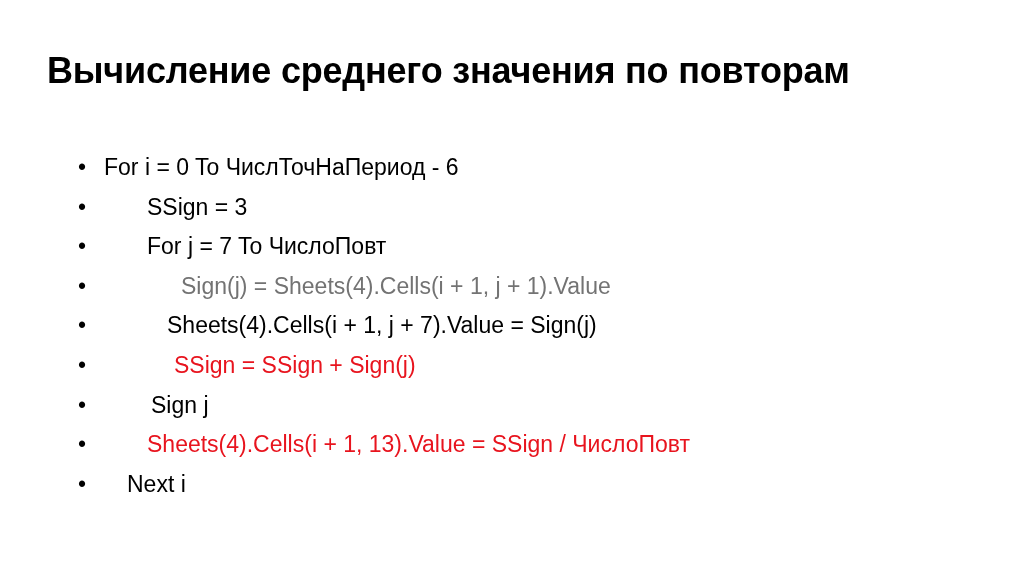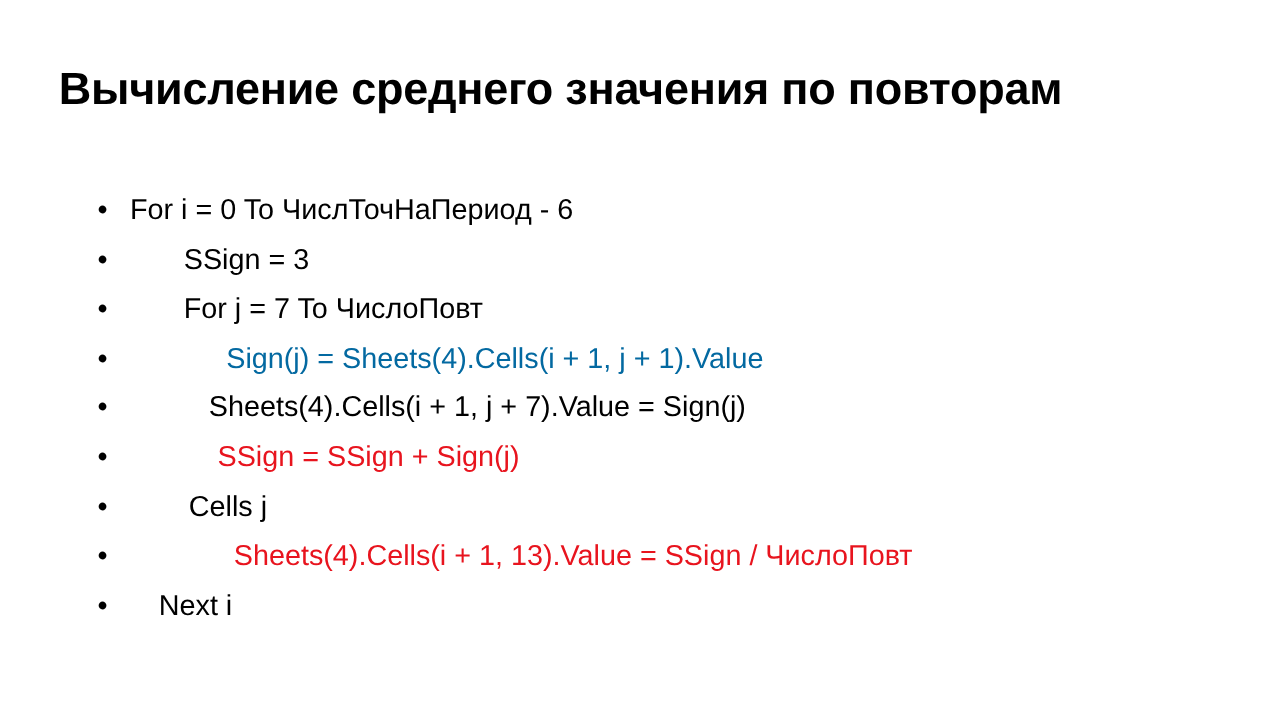--- a/index.html
+++ b/index.html
@@ -94,37 +94,37 @@
       <li class="code-line ind-1">
         <span class="bullet-mark">•</span>
         <span class="code-text clr-black" style="color: rgb(0, 0, 0);">SSign = 3</span>
       </li>
       <li class="code-line ind-1">
         <span class="bullet-mark">•</span>
         <span class="code-text clr-black" style="color: rgb(0, 0, 0);">For j = 7 To ЧислоПовт</span>
       </li>
       <li class="code-line ind-2">
         <span class="bullet-mark">•</span>
-        <span class="code-text clr-black" style="color: #0369a1;">Sign(j) = Sheets(4).Cells(i + 1, j + 1).Value</span>
+        <span class="code-text clr-black" style="color: #737373;">Sign(j) = Sheets(4).Cells(i + 1, j + 1).Value</span>
       </li>
       <li class="code-line ind-3">
         <span class="bullet-mark">•</span>
         <span class="code-text clr-black" style="color: rgb(0, 0, 0);">Sheets(4).Cells(i + 1, j + 7).Value = Sign(j)</span>
       </li>
       <li class="code-line ind-4">
         <span class="bullet-mark">•</span>
         <span class="code-text clr-red" style="color: rgb(232, 20, 30);">SSign = SSign + Sign(j)</span>
       </li>
       <li class="code-line ind-5">
         <span class="bullet-mark">•</span>
-        <span class="code-text clr-black" style="color: rgb(0, 0, 0);">Cells j</span>
+        <span class="code-text clr-black" style="color: rgb(0, 0, 0);">Sign j</span>
       </li>
       <li class="code-line ind-6">
         <span class="bullet-mark">•</span>
-        <span class="code-text clr-red" style="color: rgb(232, 20, 30); margin-left: 40px;">Sheets(4).Cells(i + 1, 13).Value = SSign / ЧислоПовт</span>
+        <span class="code-text clr-red" style="color: rgb(232, 20, 30);">Sheets(4).Cells(i + 1, 13).Value = SSign / ЧислоПовт</span>
       </li>
       <li class="code-line ind-7">
         <span class="bullet-mark">•</span>
         <span class="code-text clr-black" style="color: rgb(0, 0, 0);">Next i</span>
       </li>
     </ul>
 
 </div>
 
 </body></html>

